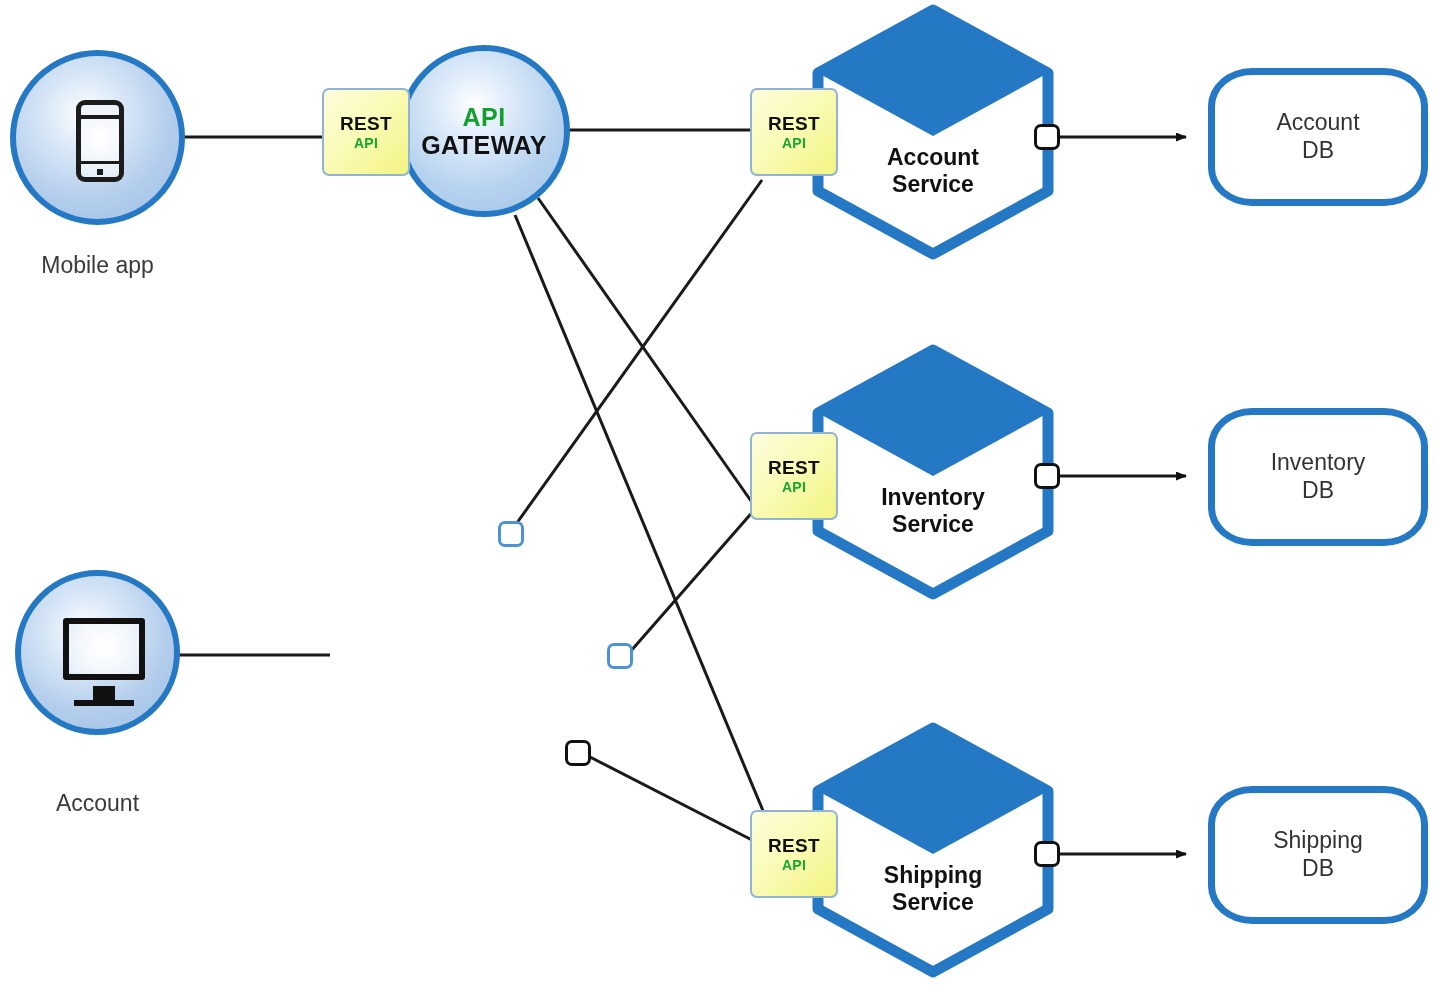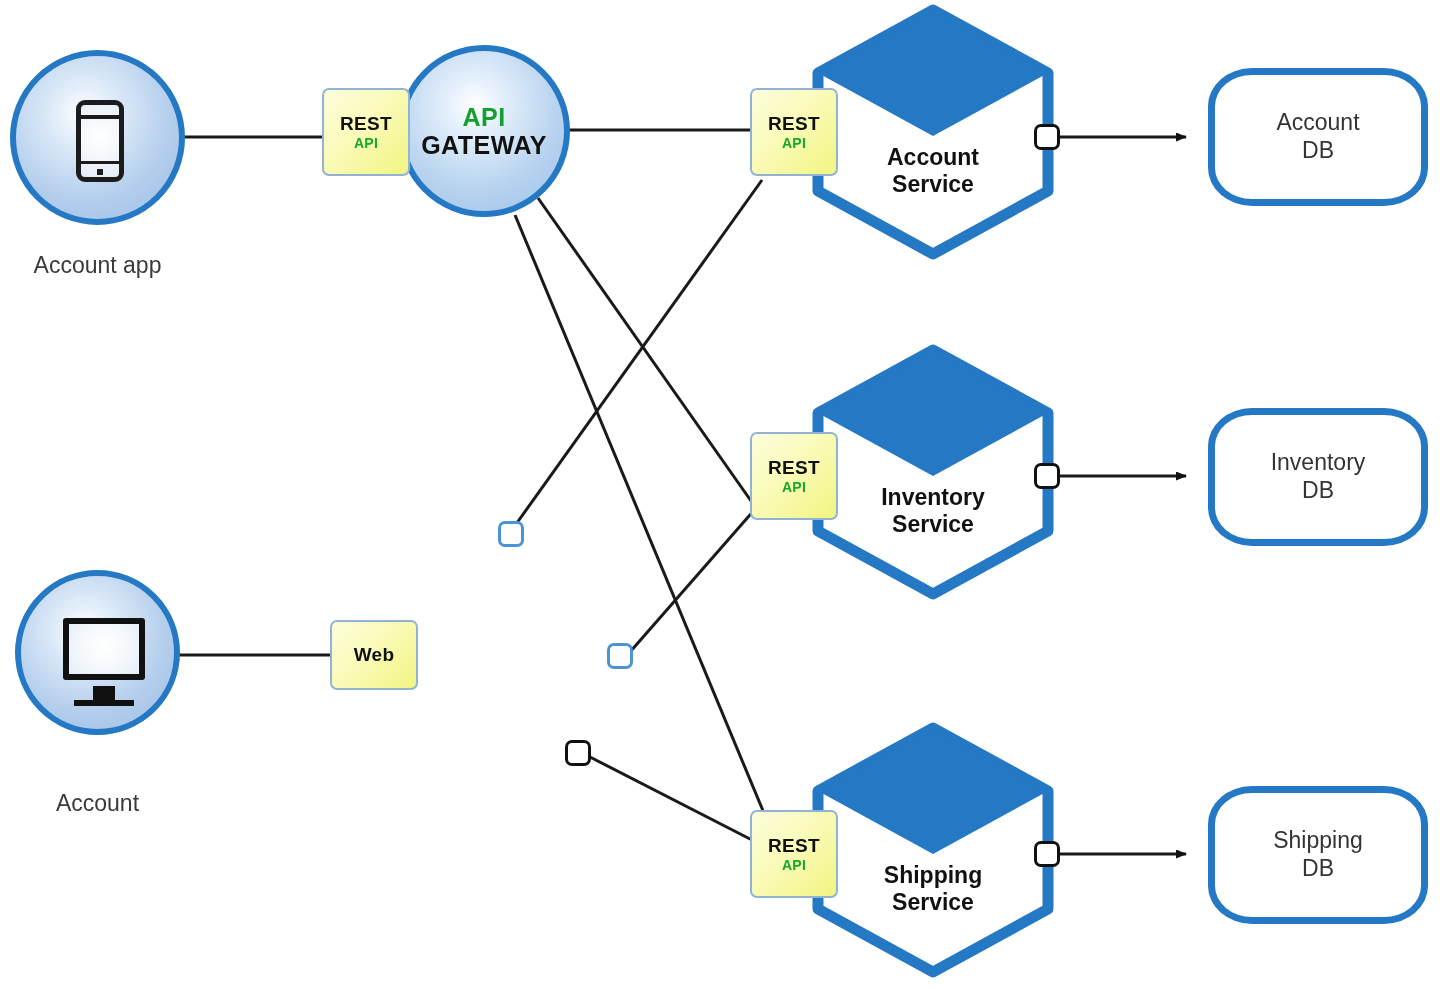--- a/index.html
+++ b/index.html
@@ -254,21 +254,21 @@
       <line x1="1060" y1="476" x2="1186" y2="476" marker-end="url(#arrowhead)"></line>
       <line x1="1060" y1="854" x2="1186" y2="854" marker-end="url(#arrowhead)"></line>
     </g>
   </svg>
 
   <div class="actor-circle" style="left:10px; top:50px; width:175px; height:175px;">
     <div class="phone-glyph" style="left:60px; top:44px;">
       <div class="phone-home"></div>
     </div>
   </div>
-  <div class="actor-label" style="left:0px; top:252px; width:195px;">Account app</div>
+  <div class="actor-label" style="left:0px; top:252px; width:195px;">Mobile app</div>
 
   <div class="actor-circle" style="left:15px; top:570px; width:165px; height:165px;">
     <div class="monitor-glyph" style="left:42px; top:42px;">
       <div class="monitor-neck"></div>
       <div class="monitor-base"></div>
     </div>
   </div>
   <div class="actor-label" style="left:0px; top:790px; width:195px;">Account</div>
 
   <div class="gateway-circle" style="left:398px; top:45px; width:172px; height:172px;">
@@ -344,21 +344,18 @@
   <div class="port black" style="left:1034px; top:841px;"></div>
 
   <div class="db-node" style="left:1208px; top:786px; width:220px; height:138px;">
     <div class="db-label">
       <span>Shipping</span><br>
       <span>DB</span>
     </div>
   </div>
 
 
-  <div class="badge" style="left:330px; top:620px; width:88px; height:70px;">
-    <div class="badge-main">Web</div>
-  </div>
 
   <div class="port blue" style="left:498px; top:521px;"></div>
   <div class="port blue" style="left:607px; top:643px;"></div>
   <div class="port black" style="left:565px; top:740px;"></div>
 
 </div>
 
 </body></html>

